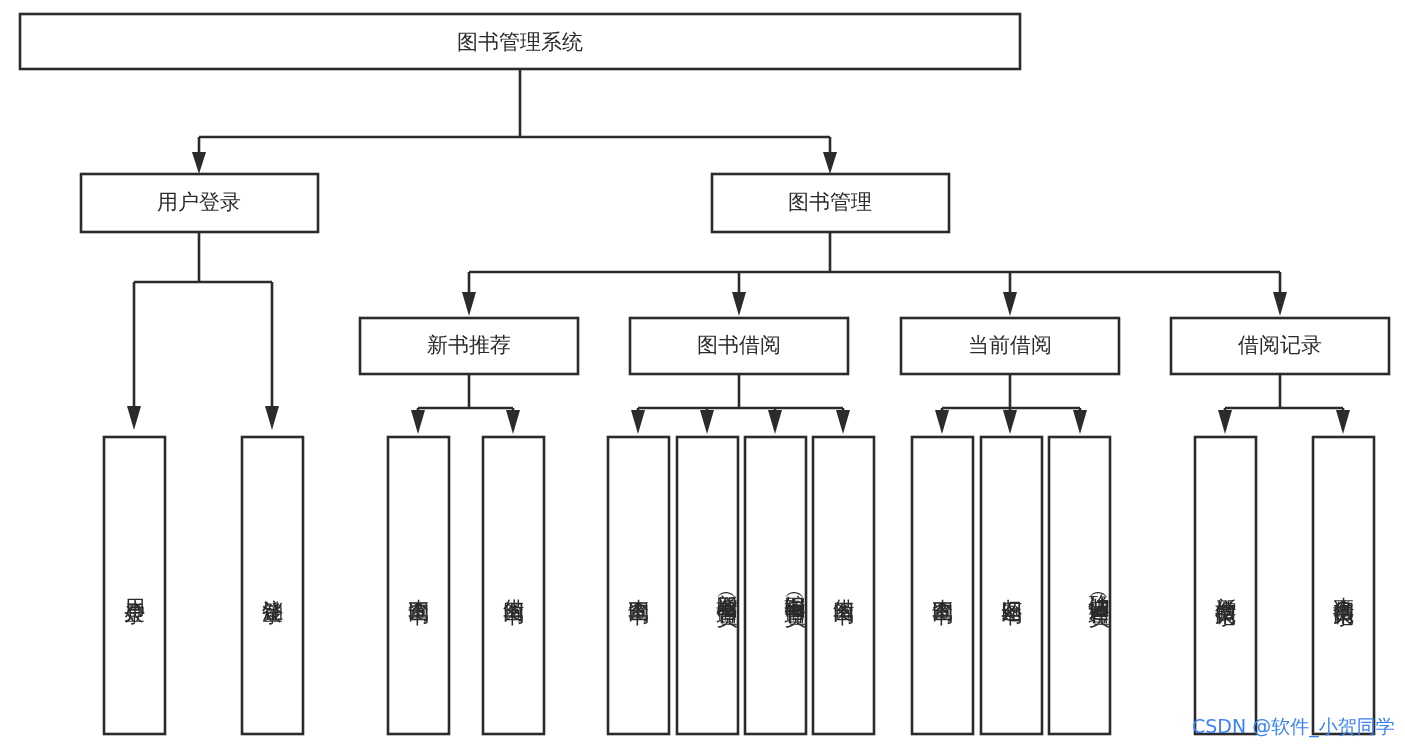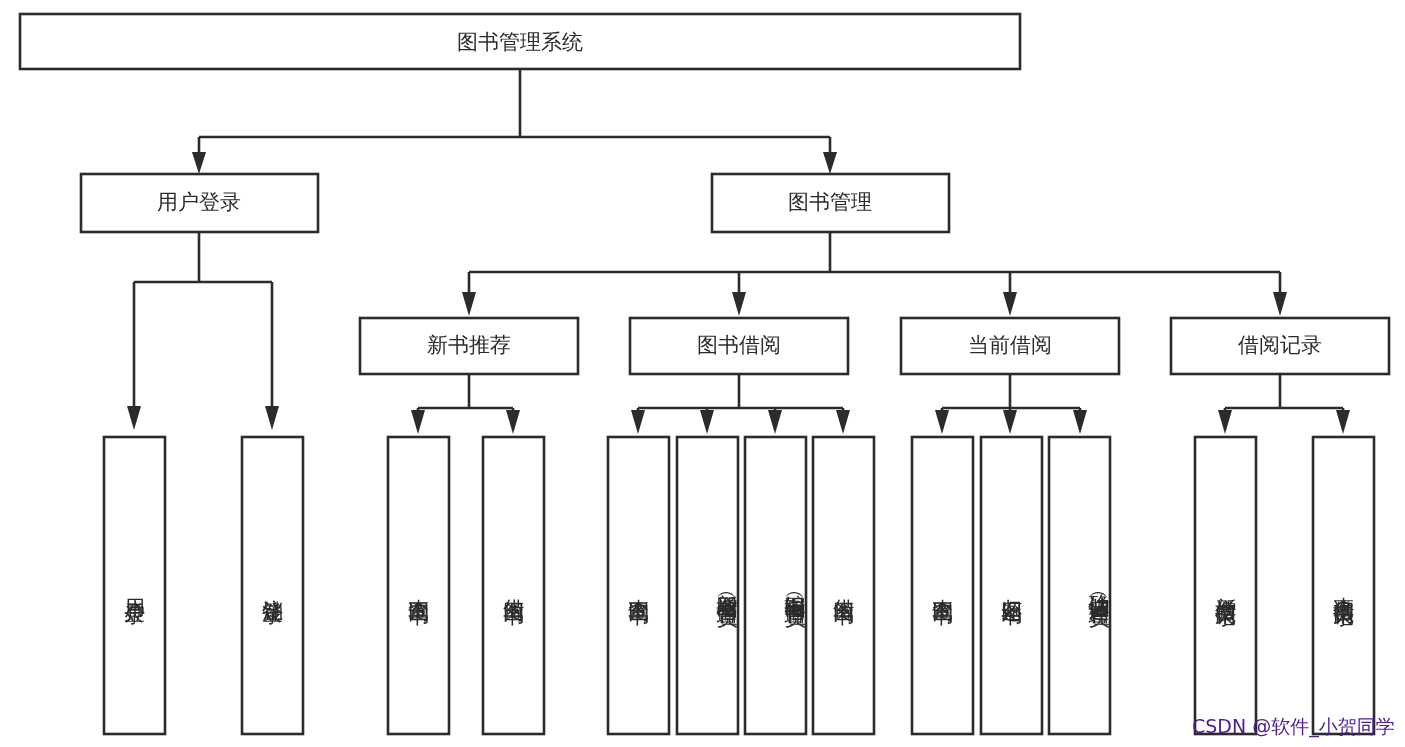--- a/index.html
+++ b/index.html
@@ -63,21 +63,21 @@
     align-items: center;
     justify-content: center;
     text-align: center;
     pointer-events: none;
     user-select: none;
   }
   .watermark {
     position: absolute;
     font-family: "DejaVu Sans", "Liberation Sans", sans-serif;
     font-size: 19px;
-    color: #4c1d95;
+    color: #3b82f6;
     white-space: nowrap;
     user-select: none;
   }
 </style>
 </head>
 <body>
 
 <div id="diagram-root">
 
   <svg class="diagram-canvas" viewBox="0 0 1405 747" xmlns="http://www.w3.org/2000/svg">

